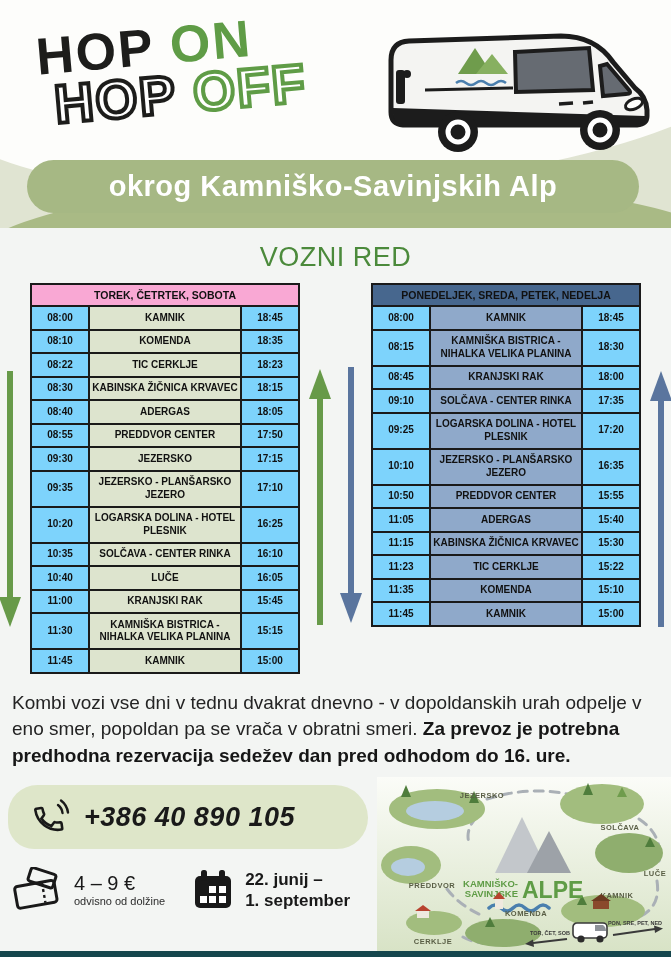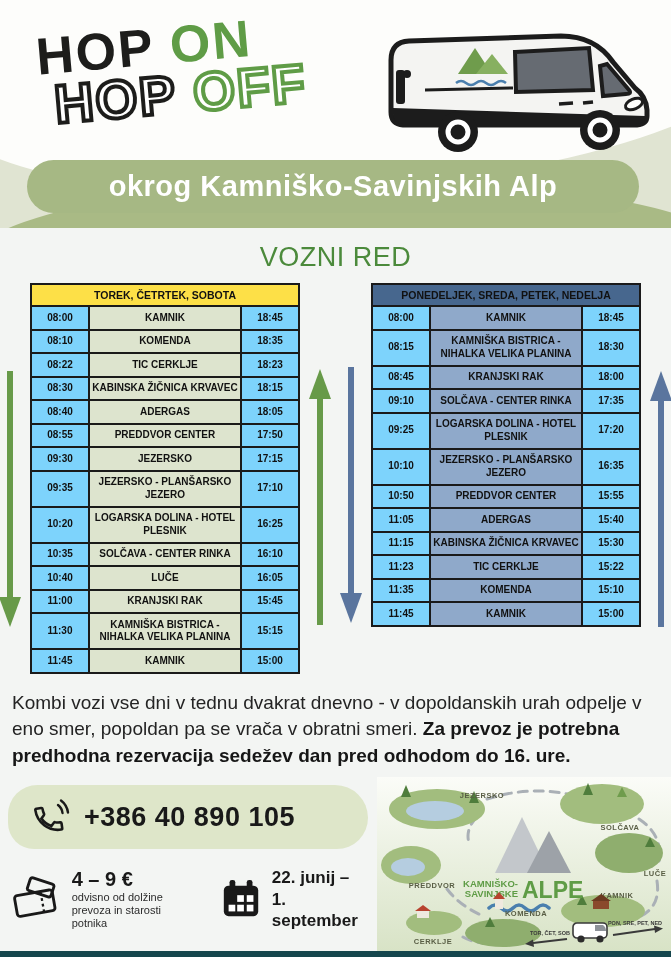--- a/index.html
+++ b/index.html
@@ -37,39 +37,39 @@
   .arrow { flex:0 0 auto; }
   .arr-down-g, .arr-up-g { margin-top:84px; }
   .arr-down-b { margin-top:80px; }
   .arr-up-b { margin-top:86px; }
   table { border-collapse:collapse; table-layout:fixed; width:268px; }
   th { border:2.5px solid #1a1a1a; font-size:10.5px; font-weight:bold; color:#111;
        height:22px; padding:2px; }
   td { border:2px solid #1a1a1a; text-align:center; vertical-align:middle;
        font-size:10px; font-weight:bold; color:#111; padding:4.5px 2px; line-height:1.25; }
   col.c-time { width:58px; } col.c-stop { width:152px; }
-  .t-green th { background:#fde047; }
+  .t-green th { background:#f9a8d4; }
   .t-green td.stop { background:#dde4ce; }
   .t-blue th { background:#47678e; }
   .t-blue td.stop { background:#8fa9ca; }
   td.time { background:#7dd3fc; }
 
   
   .info { margin:16px 12px 0; font-size:19px; line-height:1.4; color:#242424; }
   .info b { font-weight:bold; color:#161616; }
 
   
   .bottom { position:relative; margin-top:12px; height:172px; }
   .phone-pill { position:absolute; left:8px; top:4px; width:360px; height:64px;
                 background:#dee6c9; border-radius:34px 38px 36px 30px;
                 display:flex; align-items:center; padding-left:22px; gap:12px; }
-  .phone-pill .num { font-size:27px; font-weight:bold; color:#191919; letter-spacing:0.5px; }
+  .phone-pill .num { font-size:27px; font-weight:bold; color:#191919; letter-spacing:0.5px;font-style:italic; }
   .meta { position:absolute; left:12px; top:86px; width:360px; display:flex; gap:26px; }
   .price-block, .season-block { display:flex; align-items:center; gap:10px; }
-  .price-text .amount { font-size:20px; font-weight:bold; color:#191919; }
+  .price-text .amount { font-size:20px; font-weight:normal; color:#191919; }
   .price-text .note { font-size:11px; color:#2c2c2c; line-height:1.2; }
   .season-text { font-size:17px; font-weight:bold; color:#191919; line-height:1.25; }
   .map { position:absolute; right:0; top:-4px; }
 
   
   .footer-bar { position:absolute; left:0; bottom:0; width:100%; height:6px; background:#15464d; }
 </style>
 </head>
 <body>
 
@@ -319,21 +319,20 @@
             <rect x="4" y="16" width="40" height="22" rx="3" fill="none" stroke="#191919" stroke-width="3"></rect>
             <line x1="32" y1="17" x2="32" y2="37" stroke="#191919" stroke-width="2.4" stroke-dasharray="3 3"></line>
           </g>
           <g transform="rotate(18 30 14)">
             <rect x="16" y="4" width="26" height="14" rx="2.5" fill="none" stroke="#191919" stroke-width="3"></rect>
           </g>
         </svg>
         <div class="price-text">
           <div class="amount">4 – 9 €</div>
           <div class="note">odvisno od dolžine</div>
-          <div class="note">prevoza in starosti potnika</div>
         </div>
       </div>
 
       <div class="season-block">
         <svg width="44" height="44" viewBox="0 0 44 44">
           <rect x="4" y="8" width="36" height="32" rx="5" fill="#191919"></rect>
           <rect x="10" y="2" width="6" height="11" rx="2.5" fill="#191919"></rect>
           <rect x="28" y="2" width="6" height="11" rx="2.5" fill="#191919"></rect>
           <rect x="18" y="18" width="7" height="7" fill="#ffffff"></rect>
           <rect x="28" y="18" width="7" height="7" fill="#ffffff"></rect>

